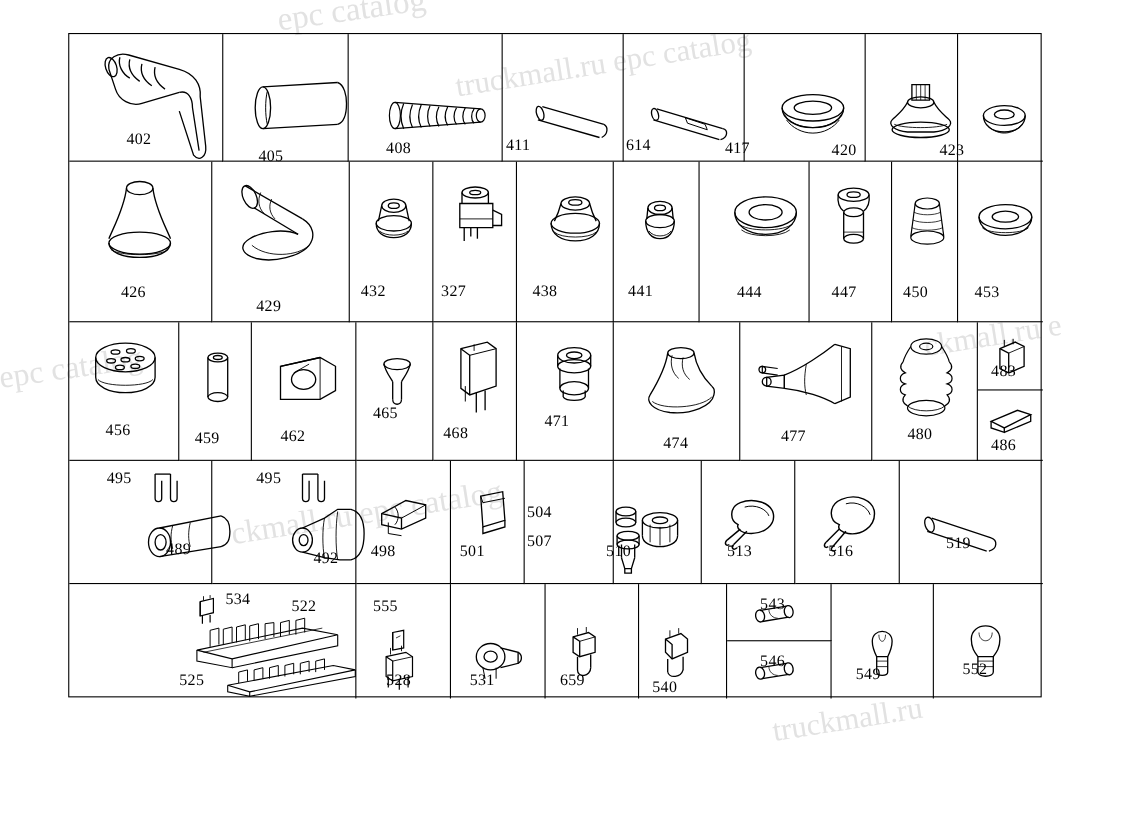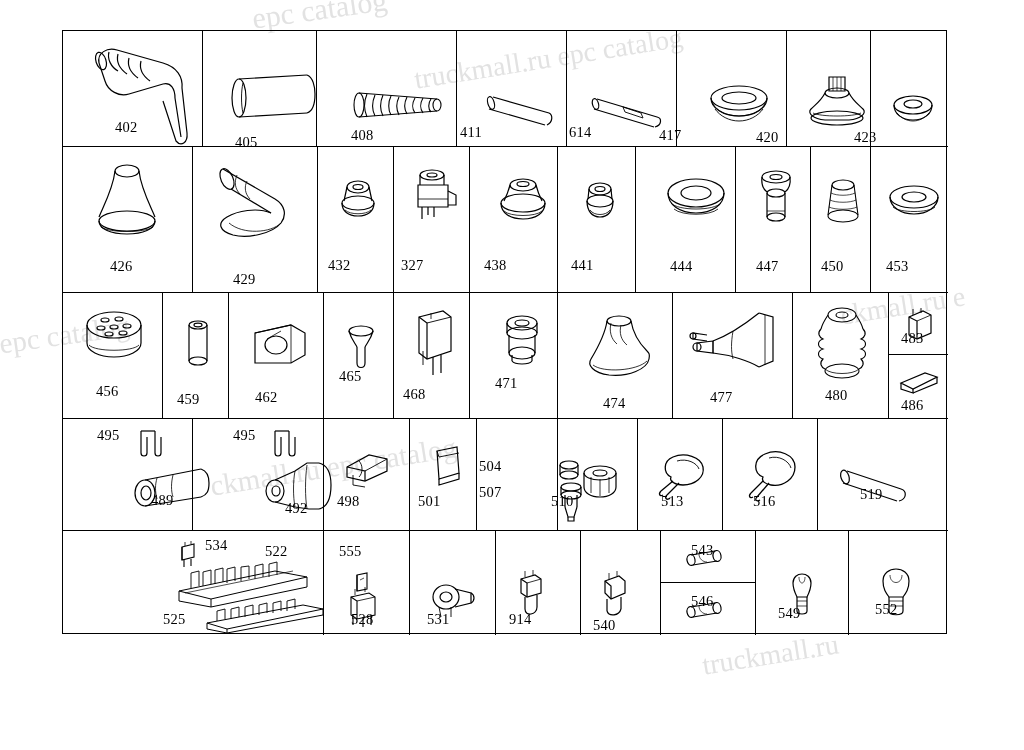--- a/index.html
+++ b/index.html
@@ -796,21 +796,21 @@
     <div class="lbl" style="left:598px;top:462px;">513</div>
     <div class="lbl" style="left:690px;top:462px;">516</div>
     <div class="lbl" style="left:797px;top:455px;">519</div>
 
     <div class="lbl" style="left:142px;top:506px;">534</div>
     <div class="lbl" style="left:202px;top:512px;">522</div>
     <div class="lbl" style="left:56px;top:580px;margin-left:44px;">525</div>
     <div class="lbl" style="left:276px;top:512px;">555</div>
     <div class="lbl" style="left:288px;top:580px;">528</div>
     <div class="lbl" style="left:364px;top:580px;">531</div>
-    <div class="lbl" style="left:446px;top:580px;">914</div>
+    <div class="lbl" style="left:446px;top:580px;">659</div>
     <div class="lbl" style="left:530px;top:586px;">540</div>
     <div class="lbl" style="left:628px;top:511px;">543</div>
     <div class="lbl" style="left:628px;top:562px;">546</div>
     <div class="lbl" style="left:715px;top:574px;">549</div>
     <div class="lbl" style="left:812px;top:570px;">552</div>
 
   </div>
 
 
 </div>

